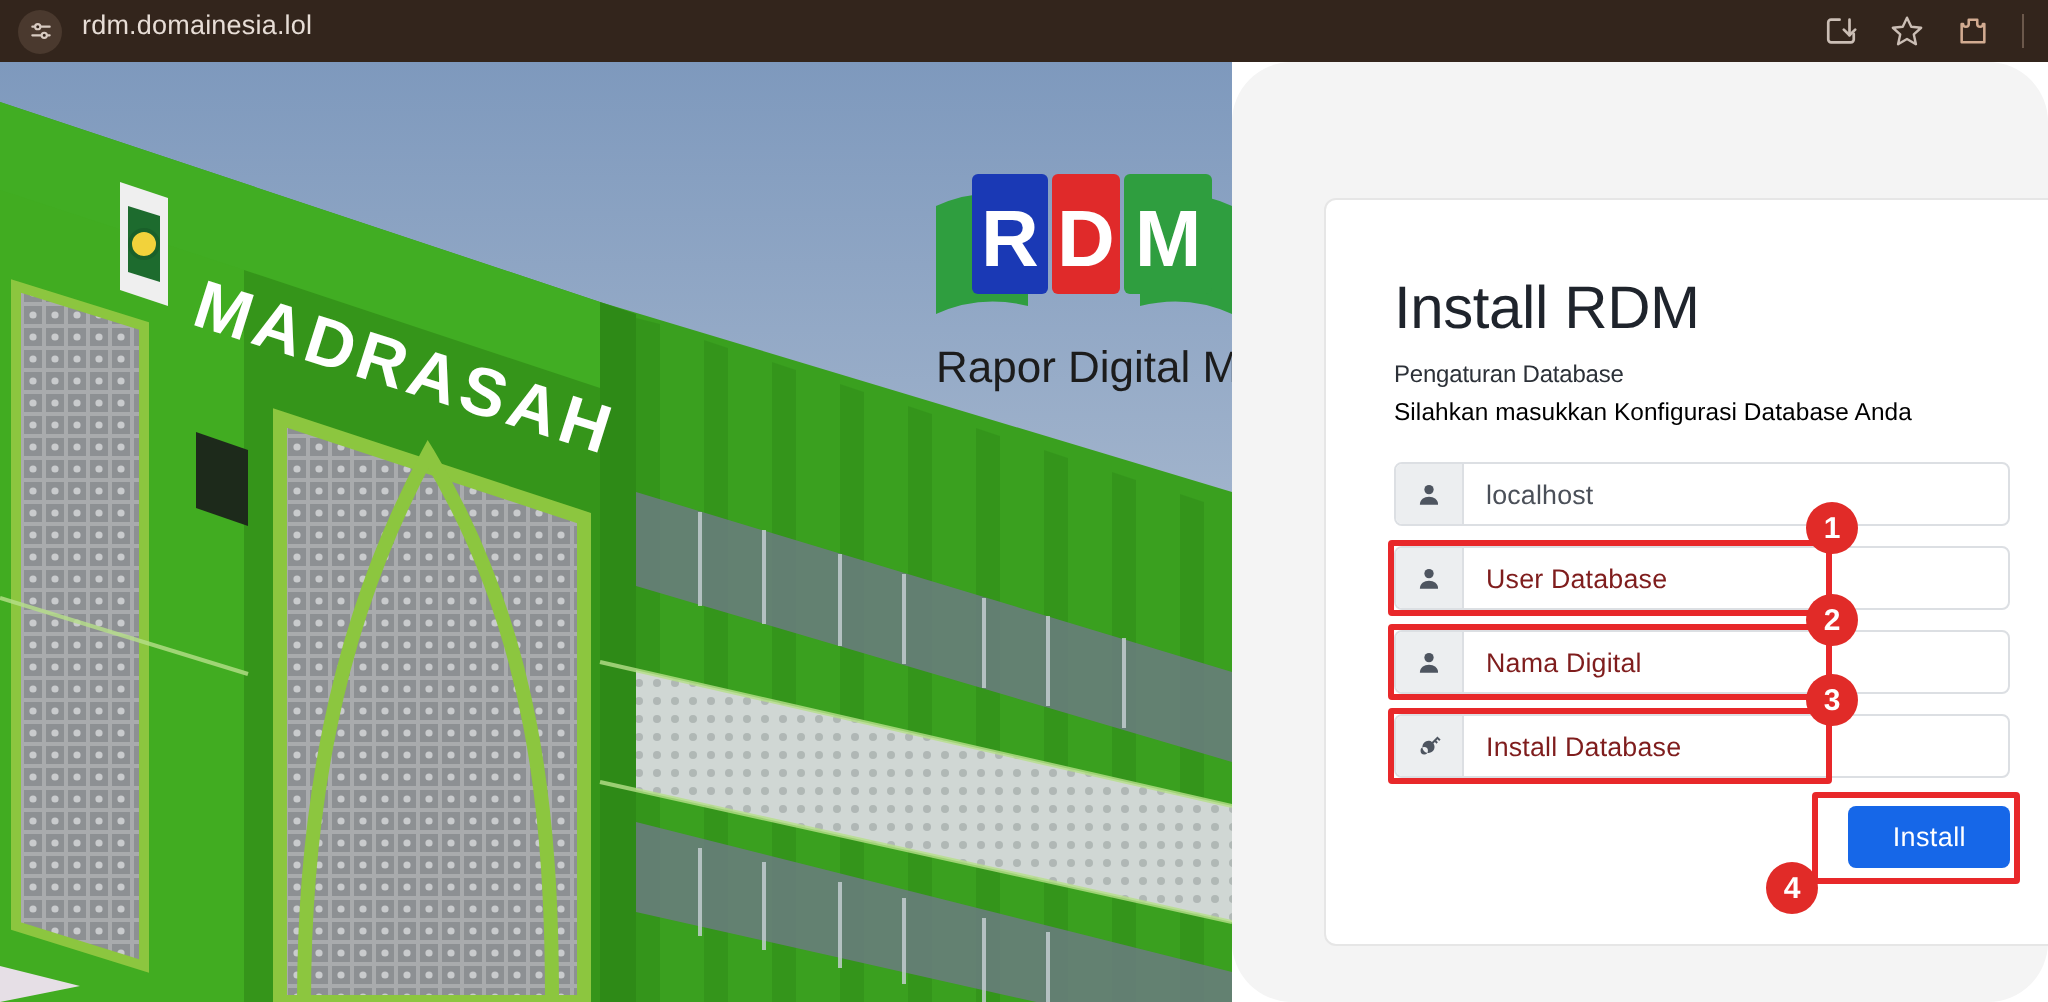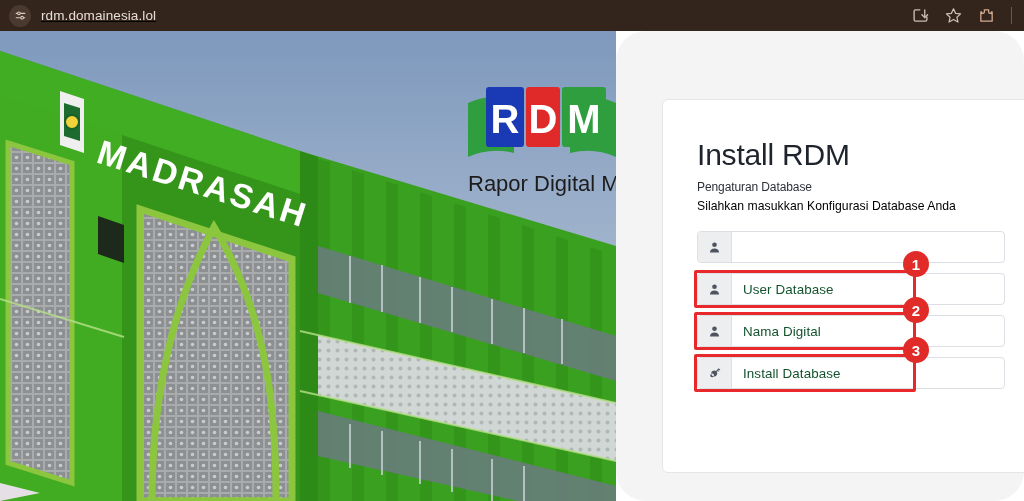--- a/index.html
+++ b/index.html
@@ -10,21 +10,21 @@
     background: #ffffff;
   }
   #page { position: relative; width: 1024px; height: 501px; overflow: hidden; }
 
   
   .browser-bar {
     position: absolute; left: 0; top: 0; width: 1024px; height: 31px;
     background: #33251c;
     display: flex; align-items: center;
   }
-  .omnibox-left { display: flex; align-items: center; padding-left: 9px; text-decoration: underline; }
+  .omnibox-left { display: flex; align-items: flex-start; padding-left: 9px; }
   .tune-icon {
     width: 22px; height: 22px; border-radius: 50%;
     background: #4a392e;
     display: flex; align-items: center; justify-content: center;
     flex-shrink: 0;
   }
   .url-text {
     margin-left: 10px;
     color: #e7ddd6;
     font-size: 13.5px;
@@ -93,21 +93,21 @@
   }
   .addon-icon { width: 13px; height: 13px; display: block; fill: #4e5560; }
   .input-text {
     flex: 1; display: flex; align-items: center;
     padding-left: 11px;
     font-size: 13.4px;
     letter-spacing: .1px;
     white-space: nowrap;
   }
   .input-text.value { color: #4b5059; }
-  .input-text.placeholder { color: #14532d; }
+  .input-text.placeholder { color: #7f1d1d; }
 
   
   .redbox {
     position: absolute;
     border: 3px solid #e8282a;
     border-radius: 2px;
     pointer-events: none;
   }
   .badge {
     position: absolute;
@@ -288,20 +288,21 @@
         <div class="fields">
 
           <div class="field-row">
             <div class="input-group">
               <span class="input-addon">
                 <svg class="addon-icon" viewBox="0 0 24 24">
                   <circle cx="12" cy="7" r="4.3"></circle>
                     <path d="M3.6 21c0-4.7 3.8-7.3 8.4-7.3s8.4 2.6 8.4 7.3z"></path>
                 </svg>
               </span>
+              <span class="input-text value">localhost</span>
             </div>
           </div>
 
           <div class="field-row">
             <div class="input-group">
               <span class="input-addon">
                 <svg class="addon-icon" viewBox="0 0 24 24">
                   <circle cx="12" cy="7" r="4.3"></circle>
                     <path d="M3.6 21c0-4.7 3.8-7.3 8.4-7.3s8.4 2.6 8.4 7.3z"></path>
                 </svg>
@@ -334,17 +335,22 @@
                 </svg>
               </span>
               <span class="input-text placeholder">Install Database</span>
             </div>
             <div class="redbox" style="left:-3px; top:-3px; width:222px; height:38px;"></div>
             <div class="badge" style="left:206px; top:-20px;">3</div>
           </div>
 
         </div>
 
+        <div class="btn-row">
+          <button class="btn-install">Install</button>
+          <div class="redbox" style="right:-5px; top:-7px; width:104px; height:46px;"></div>
+          <div class="badge" style="right:96px; top:28px;">4</div>
+        </div>
       </div>
     </div>
   </div>
 
 </div>
 
 </body></html>

